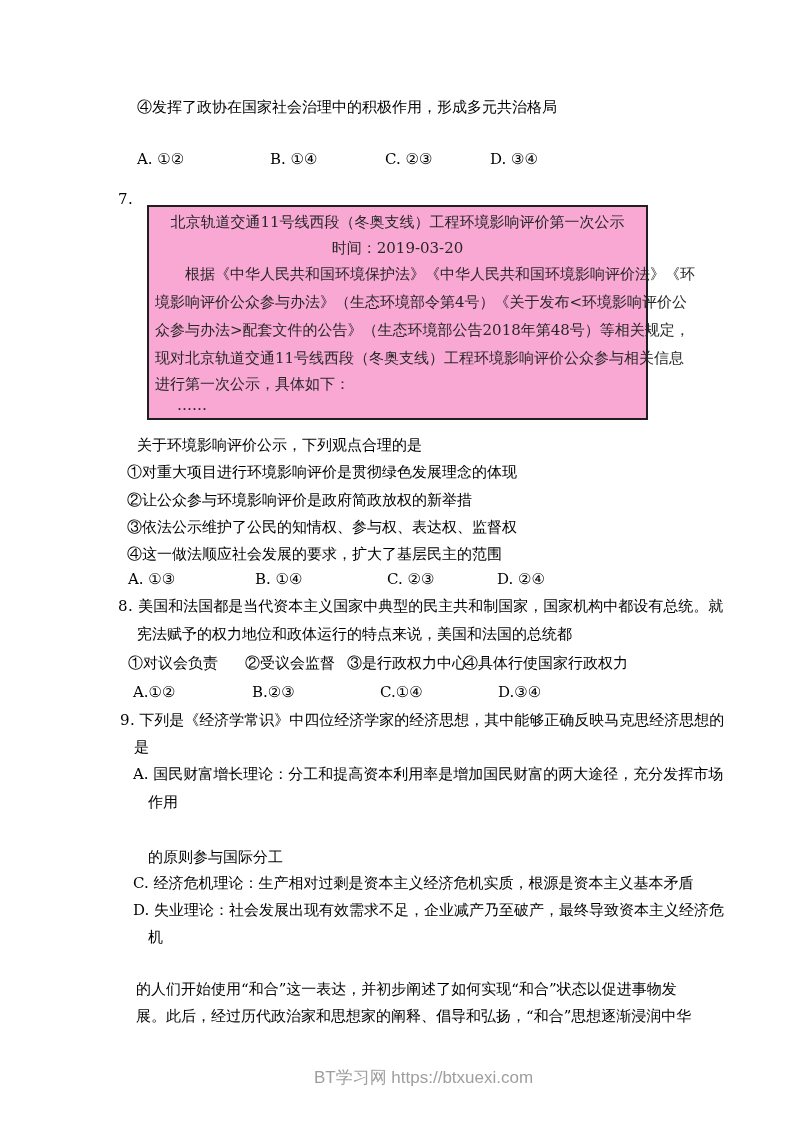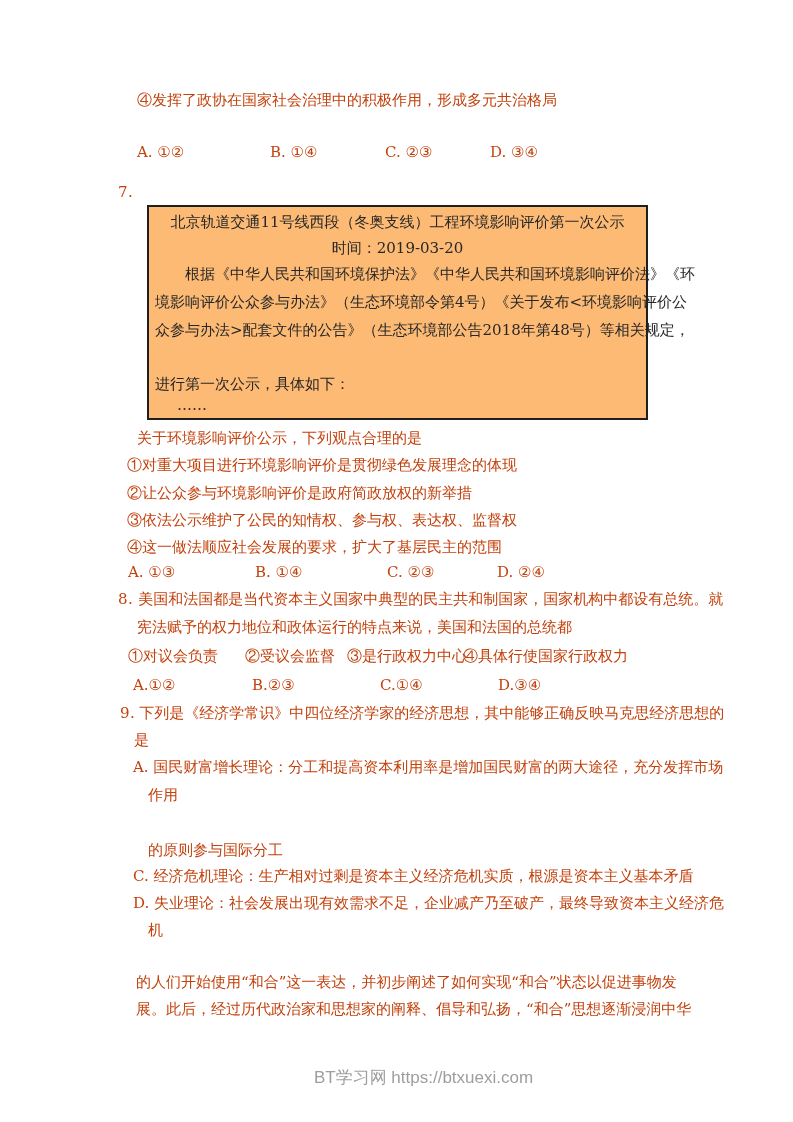--- a/index.html
+++ b/index.html
@@ -10,31 +10,32 @@
     background: #ffffff;
     font-family: "DejaVu Serif", "Liberation Serif", serif;
     color: #272727;
     overflow: hidden;
   }
   .ln {
     position: absolute;
     white-space: nowrap;
     font-size: 15px;
     line-height: 20px;
-    color: #c2410c;
+    color: #000000;
+    margin-top: 7px;
   }
   .qnum { letter-spacing: 0.5px; }
   .notice-box {
     position: absolute;
     left: 147px;
     top: 205px;
     width: 501px;
     height: 215px;
     border: 2px solid #1f1f1f;
-    background: #fdba74;
+    background: #f9a8d4;
     box-sizing: border-box;
   }
   .notice-box .bln {
     position: absolute;
     white-space: nowrap;
     font-size: 15px;
     line-height: 20px;
   }
   .centered { left: 0; width: 100%; text-align: center; }
   .footer {
@@ -61,20 +62,21 @@
   <div class="ln" style="left:490px; top:142px">D. ③④</div>
 
   <div class="ln qnum" style="left:118px; top:182px">7.</div>
 
   <div class="notice-box">
     <div class="bln centered" style="top:5px">北京轨道交通11号线西段（冬奥支线）工程环境影响评价第一次公示</div>
     <div class="bln centered" style="top:31px">时间：2019-03-20</div>
     <div class="bln" style="left:36px; top:57px">根据《中华人民共和国环境保护法》《中华人民共和国环境影响评价法》《环</div>
     <div class="bln" style="left:6px; top:85px">境影响评价公众参与办法》（生态环境部令第4号）《关于发布&lt;环境影响评价公</div>
     <div class="bln" style="left:6px; top:113px">众参与办法&gt;配套文件的公告》（生态环境部公告2018年第48号）等相关规定，</div>
+    <div class="bln" style="left:6px; top:141px">现对北京轨道交通11号线西段（冬奥支线）工程环境影响评价公众参与相关信息</div>
     <div class="bln" style="left:6px; top:167px">进行第一次公示，具体如下：</div>
     <div class="bln" style="left:28px; top:188px">……</div>
   </div>
 
   <div class="ln" style="left:127px; top:455px">①对重大项目进行环境影响评价是贯彻绿色发展理念的体现</div>
   <div class="ln" style="left:137px; top:428px">关于环境影响评价公示，下列观点合理的是</div>
   <div class="ln" style="left:127px; top:483px">②让公众参与环境影响评价是政府简政放权的新举措</div>
   <div class="ln" style="left:127px; top:510px">③依法公示维护了公民的知情权、参与权、表达权、监督权</div>
   <div class="ln" style="left:127px; top:537px">④这一做法顺应社会发展的要求，扩大了基层民主的范围</div>
   <div class="ln" style="left:128px; top:562px">A. ①③</div>

